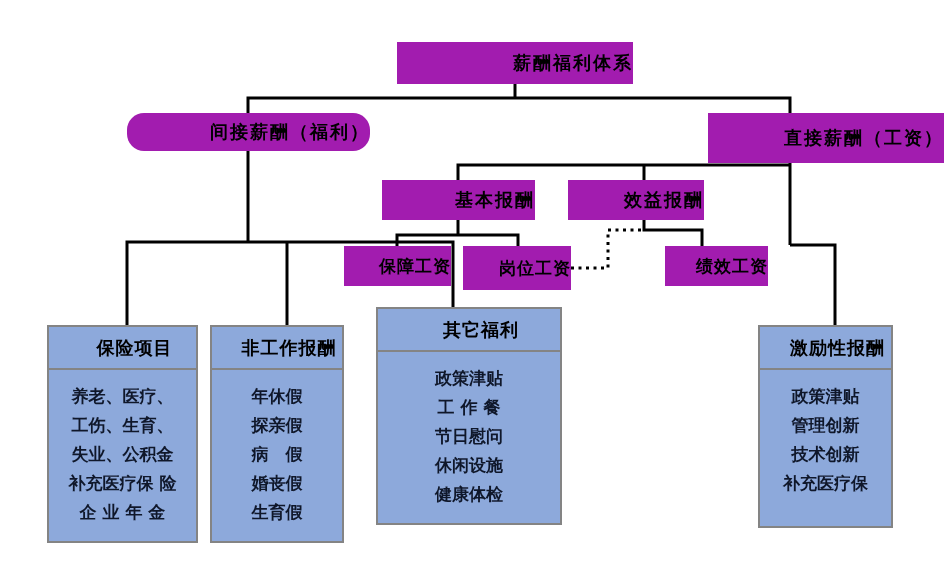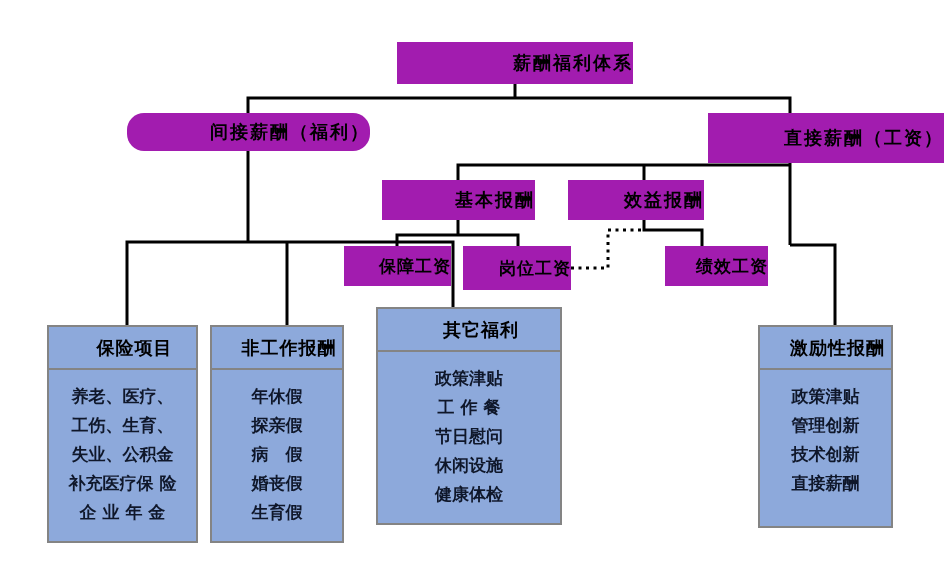--- a/index.html
+++ b/index.html
@@ -155,17 +155,17 @@
       <div class="line">健康体检</div>
     </div>
   </div>
 
   <div class="tablebox" style="left:758px; top:325px; width:135px; height:203px;">
     <div class="hdr">激励性报酬</div>
     <div class="body">
       <div class="line">政策津贴</div>
       <div class="line">管理创新</div>
       <div class="line">技术创新</div>
-      <div class="line">直接薪酬</div>
+      <div class="line">补充医疗保</div>
     </div>
   </div>
 
 </div>
 
 </body></html>

